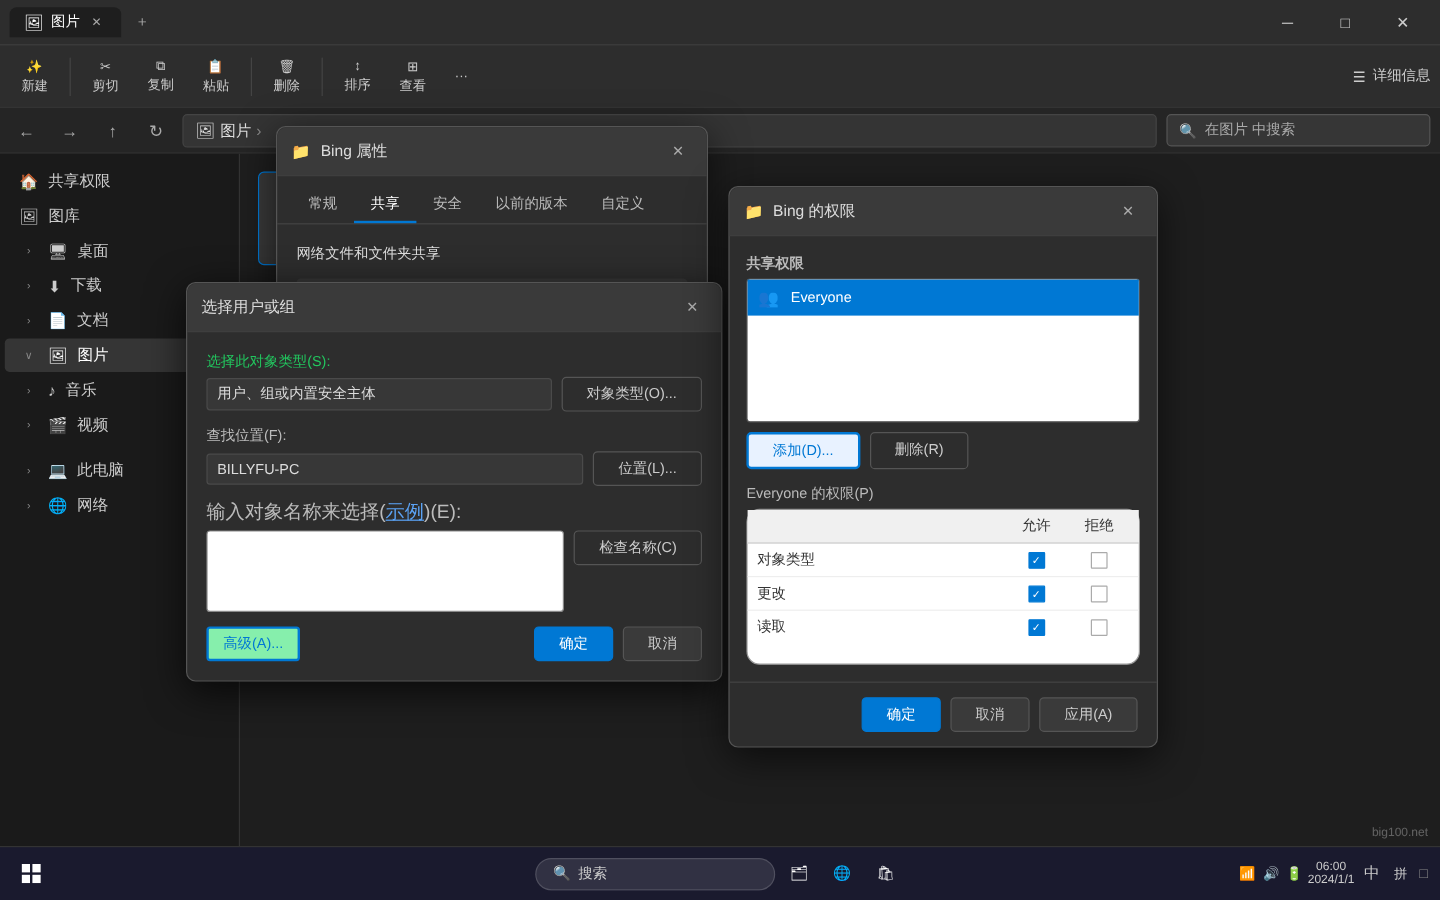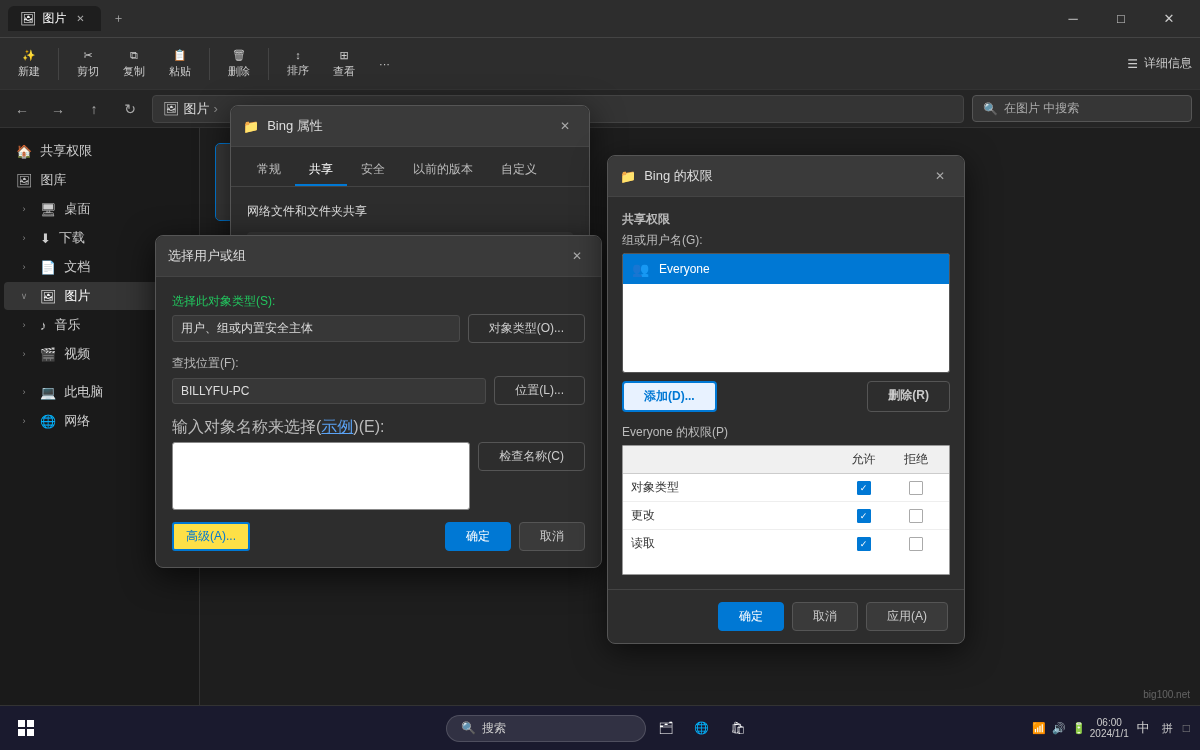--- a/index.html
+++ b/index.html
@@ -433,21 +433,21 @@
       flex: 1;
       background: #fff;
       border: 1px solid #4a4a4a;
       border-radius: 3px;
       padding: 6px 8px;
       color: #333;
       font-size: 12px;
       min-height: 68px;
     }
     .btn-outlined-highlight {
-      background: #fde047;
+      background: #86efac;
       color: #0078d4;
       border: 2px solid #0078d4;
       padding: 4px 12px;
       border-radius: 3px;
       cursor: pointer;
       font-size: 12px;
       white-space: nowrap;
     }
 
     
@@ -474,21 +474,21 @@
       align-items: center;
       gap: 8px;
       padding: 5px 8px;
       cursor: pointer;
       color: #333;
       font-size: 12px;
     }
     .perm-item.selected { background: #0078d4; color: #fff; }
     .perms-table {
       border: 1px solid #999;
-      border-radius: 1px;
+      border-radius: 11px;
       background: #fff;
       min-height: 130px;
     }
     .perms-table-header {
       display: flex;
       padding: 5px 8px;
       border-bottom: 1px solid #ccc;
       font-size: 12px;
       color: #333;
       background: #f0f0f0;
@@ -797,30 +797,29 @@
 <div class="bing-perms">
   <div class="dialog-titlebar">
     <div class="dialog-title">
       <span>📁</span>
       <span>Bing 的权限</span>
     </div>
     <div class="dialog-close-btn">✕</div>
   </div>
   <div class="dialog-body" style="padding:14px;">
     <div style="font-size:12px;color:#bbb;margin-bottom:4px;font-weight:600;">共享权限</div>
-    <div style="font-size:12px;color:#bbb;margin-bottom:4px;">组或用户名(G):</div>
 
     <div class="perms-list">
       <div class="perm-item selected">
         <span class="people-icon-white">👥</span>
         <span>Everyone</span>
       </div>
     </div>
 
-    <div style="display:flex;justify-content:space-between;gap:8px;margin-bottom:12px;font-weight:bold;">
+    <div style="display:flex;justify-content:flex-start;gap:8px;margin-bottom:12px;">
       <div class="btn" style="background:#e8f2ff;color:#0078d4;border:2px solid #0078d4;">添加(D)...</div>
       <div class="btn btn-outlined">删除(R)</div>
     </div>
 
     <div style="font-size:12px;color:#bbb;margin-bottom:4px;">Everyone 的权限(P)</div>
     <div class="perms-table">
       <div class="perms-table-header">
         <span class="col-perm"></span>
         <span class="col-allow">允许</span>
         <span class="col-deny">拒绝</span>

